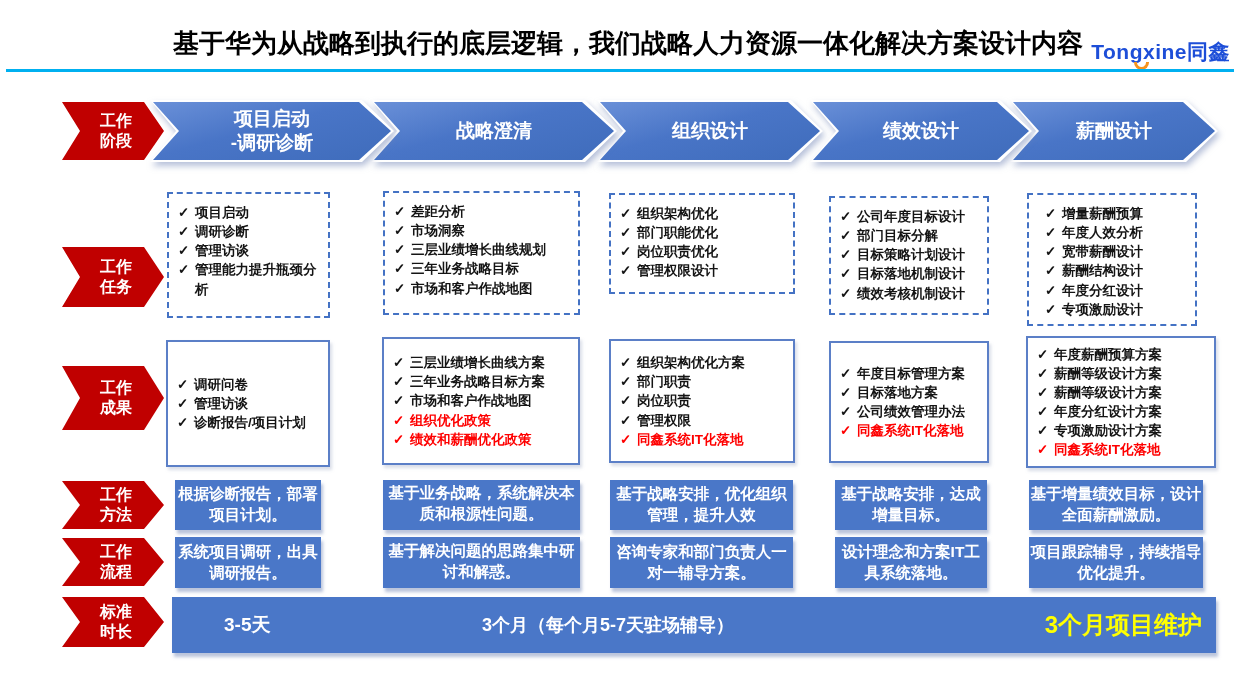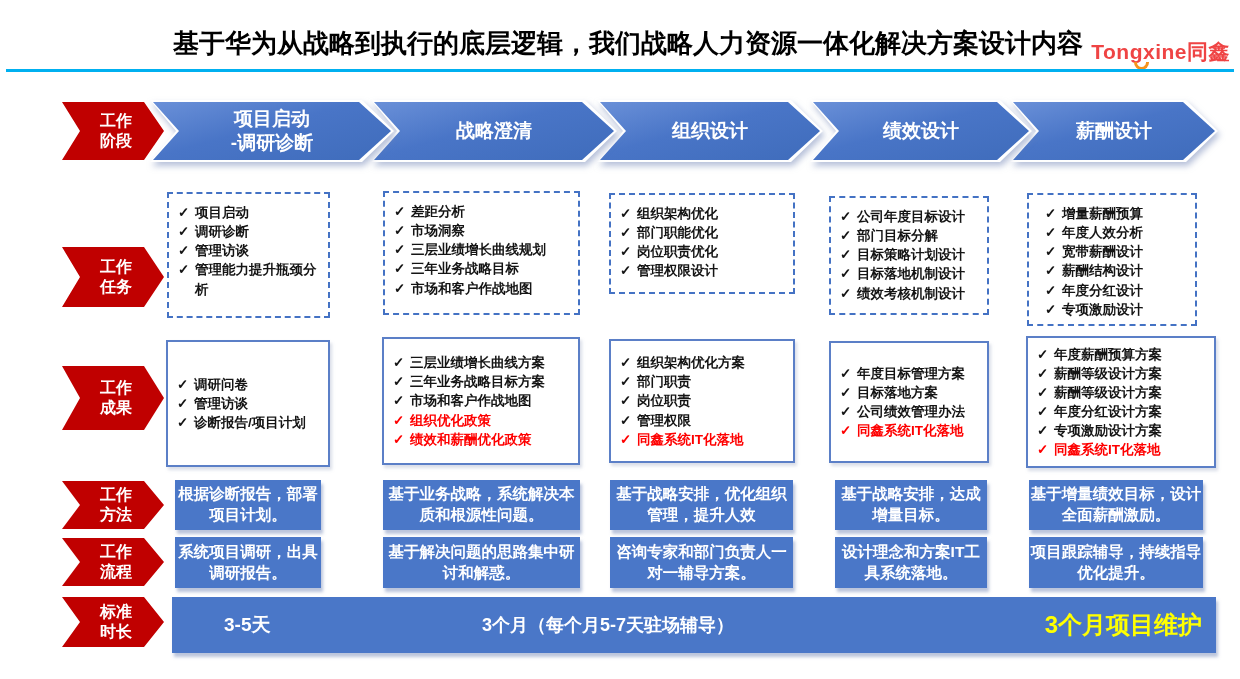--- a/index.html
+++ b/index.html
@@ -3,21 +3,21 @@
 <meta charset="utf-8">
 <style>
   html,body{margin:0;padding:0;background:#fff;}
   .canvas{position:relative;width:1240px;height:679px;background:#fff;overflow:hidden;
           font-family:"Liberation Sans",sans-serif;}
 
   
   .title{position:absolute;top:26px;left:0;right:14px;text-align:center;
          font-size:26px;font-weight:bold;color:#000;padding-left:30px;}
   .logo{position:absolute;top:38px;right:10px;font-size:21px;font-weight:bold;
-        color:#ef4444;letter-spacing:.5px;}
+        color:#1d4ed8;letter-spacing:.5px;}
   .logo-arc{position:absolute;left:43px;bottom:-4px;width:15px;height:8px;
         border:3px solid #F7941D;border-top:none;border-radius:0 0 15px 15px;box-sizing:border-box;}
   .rule{position:absolute;top:69px;left:6px;right:6px;height:3px;background:#00B0F0;}
 
   
   .rail{position:absolute;left:62px;width:102px;background:#C00000;color:#fff;
         clip-path:polygon(0 0,calc(100% - 20px) 0,100% 50%,calc(100% - 20px) 100%,0 100%,18px 50%);
         display:flex;flex-direction:column;align-items:center;justify-content:center;
         font-weight:bold;font-size:16px;line-height:1.25;text-align:center;
         padding-left:6px;box-sizing:border-box;z-index:7;
@@ -68,21 +68,21 @@
   .item .chk{width:17px;flex:none;}
   .item.red{color:#FE0000;}
 
   
   .mbox{position:absolute;background:#4a77c8;color:#fff;font-weight:bold;font-size:15.5px;
         line-height:1.35;text-align:center;display:flex;align-items:center;justify-content:center;
         padding:3px 0;box-sizing:border-box;box-shadow:2px 4px 3px rgba(120,140,185,.5);}
   .rowm{top:480px;height:50px;}
   .rowp{top:537px;height:51px;}
   .cm0{left:175px;width:146px;}
-  .cm1{left:383px;width:197px;}
+  .cm1{left:383px;width:197px;font-family:Liberation Mono, monospace;}
   .cm2{left:610px;width:183px;}
   .cm3{left:835px;width:152px;}
   .cm4{left:1029px;width:174px;}
 
   
   .durbar{position:absolute;left:172px;top:597px;width:1044px;height:56px;background:#4a77c8;
           box-shadow:2px 4px 3px rgba(120,140,185,.5);}
   .durbar span{position:absolute;top:50%;transform:translateY(-50%);
           font-weight:bold;color:#fff;white-space:nowrap;}
   .d1{left:52px;font-size:19px;}

